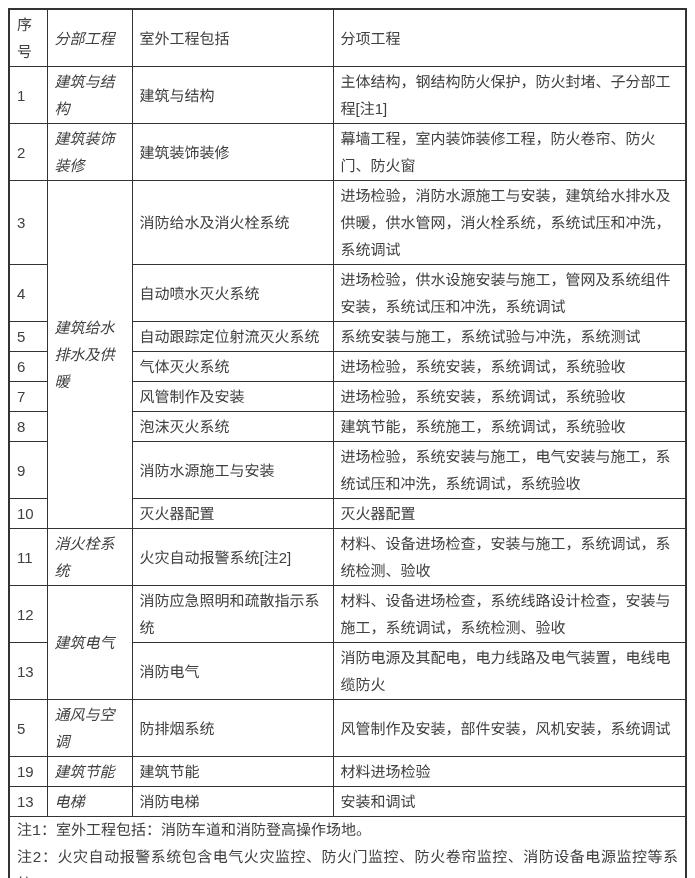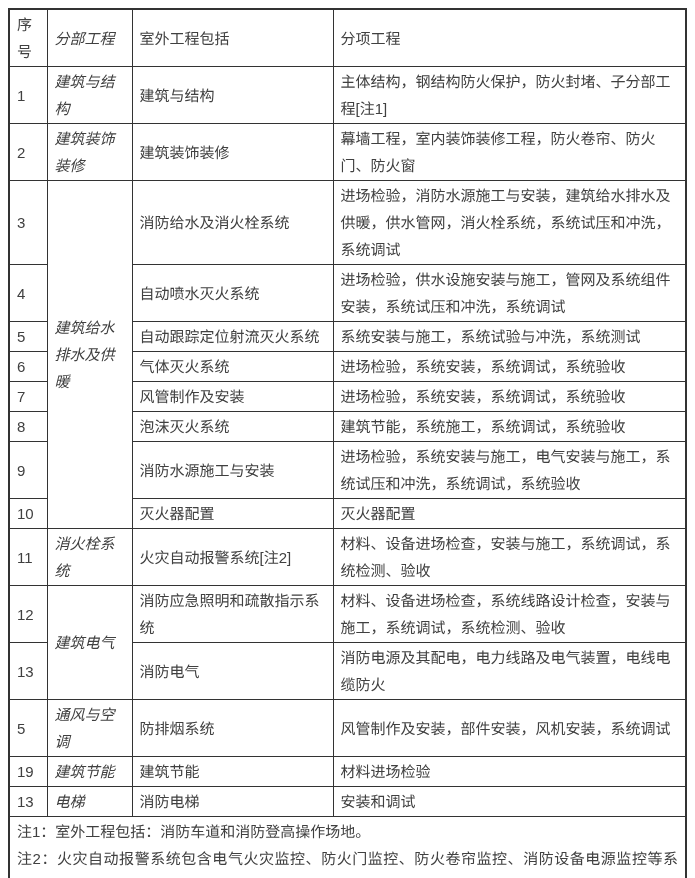--- a/index.html
+++ b/index.html
@@ -37,20 +37,21 @@
   td.col-division, th.col-division {
     text-align: justify;
     font-style: italic;
   }
   td.notes-cell {
     padding: 3px 7px;
   }
   td.notes-cell .note-line {
     line-height: 27px;
     text-align: justify;
+    font-family: Liberation Mono, monospace;
   }
 </style>
 </head>
 <body>
 
 <div class="page">
   <table class="project-table">
     <colgroup>
       <col style="width:38px">
       <col style="width:85px">

